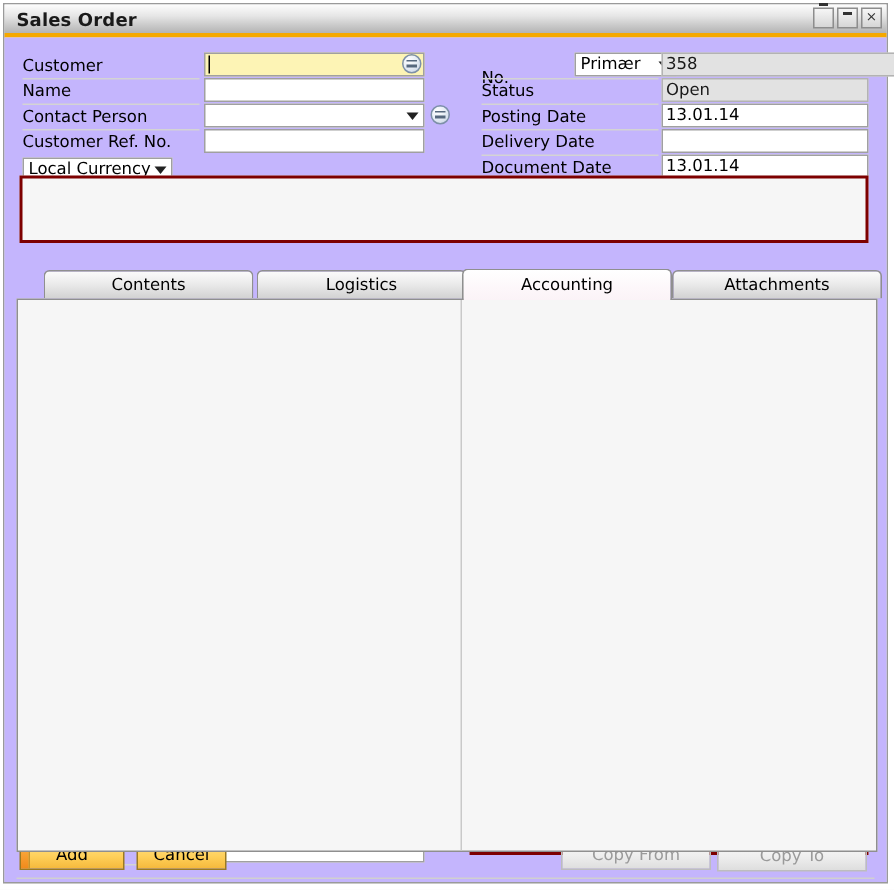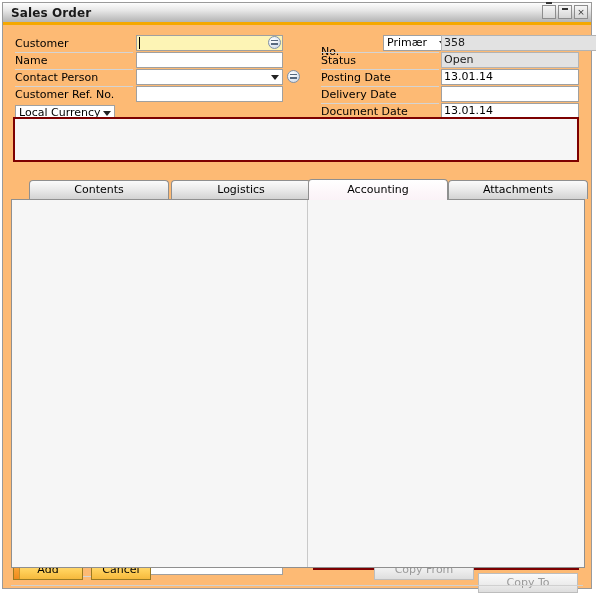--- a/index.html
+++ b/index.html
@@ -62,21 +62,21 @@
     text-align: center;
   }
   .win-btn.min .g::before { content: ""; position:absolute; left:3px; right:3px; bottom:2px; height:2px; background:#333; }
   .win-btn.max .g::before { content: ""; position:absolute; left:3px; right:3px; top:2px; bottom:2px; border:1px solid #333; }
 
   
   .pane {
     position: absolute;
     left: 0; top: 22px;
     right: 0; bottom: 0;
-    background: #fdba74;
+    background: #c4b5fd;
   }
 
   .lbl {
     position: absolute;
     font-size: 11px;
     color: #000;
     white-space: nowrap;
     line-height: 14px;
   }
 
@@ -463,18 +463,18 @@
     <div class="rule" style="left:318px; top:481px; width:118px;"></div>
 
     <div class="lbl" style="left:318px; top:483px;">Total</div>
     <div class="fld right" style="left:438px; top:481px; width:138px;">NOK 0,00</div>
 
     <div class="redbox" style="left:310px; top:497px; width:266px; height:48px;"></div>
 
     <div class="btn gold primary" style="left:10px;  top:535px; width:70px;">Add</div>
     <div class="btn gold" style="left:88px;  top:535px; width:60px;">Cancel</div>
     <div class="btn disabled" style="left:371px; top:535px; width:100px;">Copy From</div>
-    <div class="btn disabled" style="left:475px; top:548px; width:100px;">Copy To</div>
+    <div class="btn disabled" style="left:475px; top:536px; width:100px;">Copy To</div>
 
     <div class="footline" style="top:560px;"></div>
 
   </div>
 </div>
 
 </body></html>

